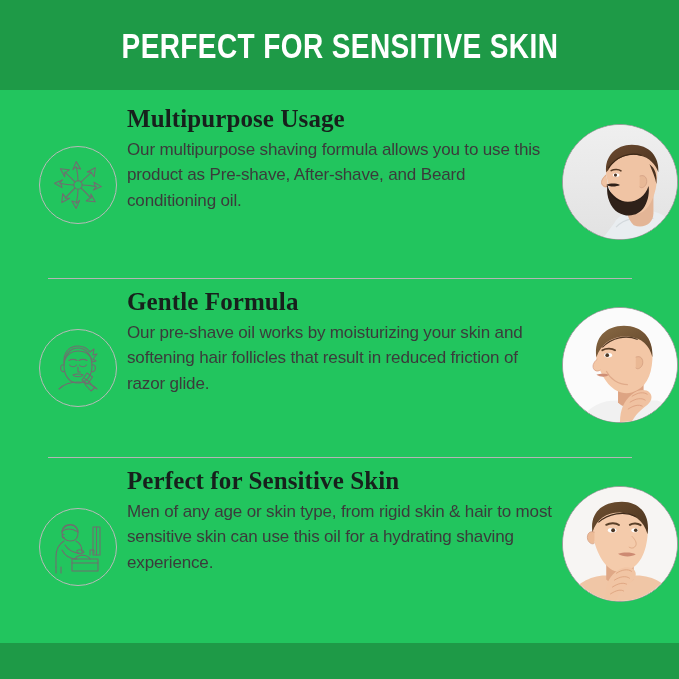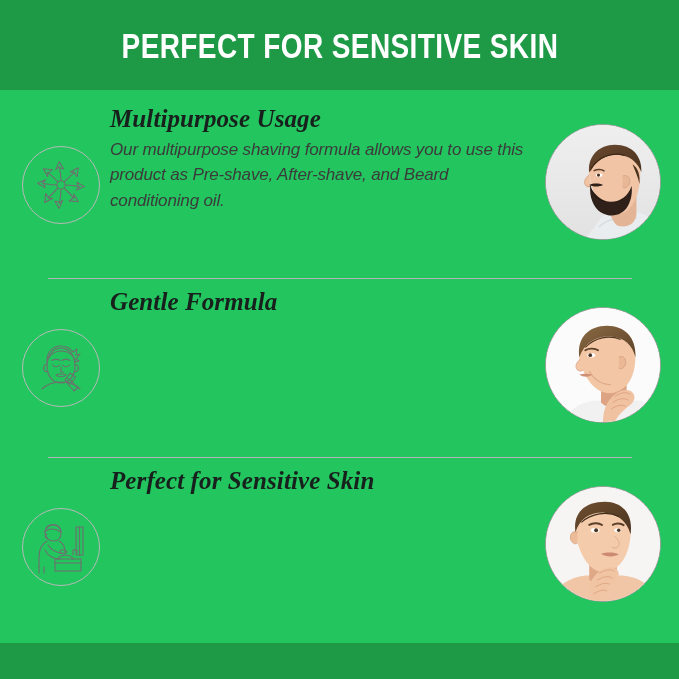--- a/index.html
+++ b/index.html
@@ -20,21 +20,21 @@
     font-weight:bold;
     font-size:35px;
     letter-spacing:.5px;
     transform:scaleX(.80);
     transform-origin:center;
     white-space:nowrap;
     line-height:1;
   }
 
   
-  .feature-row{position:absolute;left:0;width:623px;height:170px;font-style:italic;}
+  .feature-row{position:absolute;left:17px;width:623px;height:170px;}
   #row-0{top:104px;}
   #row-1{top:287px;}
   #row-2{top:466px;}
 
   .icon-circle{
     position:absolute;left:22px;top:42px;width:78px;height:78px;
     border:1px solid #b9b9b9;border-radius:50%;
     display:flex;align-items:center;justify-content:center;
     box-sizing:border-box;
   }
@@ -173,20 +173,21 @@
         <path d="M33 41 L38 34 L43.5 38 L38.5 45 Z"></path>
         <path d="M34.5 42.5 L37 46.5 L42 52 L45.5 49 L40.5 43.2"></path>
         <path d="M35.6 39.4 L40.4 43"></path>
 
         <path d="M10 50 C15 45 22 43 29 43 C36 43 43 45 48 50"></path>
       </svg>
     </div>
 
     <div class="feature-text">
       <div class="feature-title">Gentle Formula</div>
+      <div class="feature-desc">Our pre-shave oil works by moisturizing your skin and softening hair follicles that result in reduced friction of razor glide.</div>
     </div>
 
     <div class="photo-circle">
       <svg viewBox="0 0 116 116" preserveAspectRatio="xMidYMid slice">
         <defs>
           <linearGradient id="hair2" x1="0" y1="0" x2="1" y2="1">
             <stop offset="0%" stop-color="#8a6a44"></stop>
               <stop offset="100%" stop-color="#5e4329"></stop>
           </linearGradient>
         </defs>
@@ -252,20 +253,21 @@
         <path d="M45 10 L52 10 L52 38 L45 38 Z"></path>
         <path d="M48.5 10 L48.5 38"></path>
 
         <path d="M8 50 L8 56"></path>
         <path d="M13 50 L13 56"></path>
       </svg>
     </div>
 
     <div class="feature-text">
       <div class="feature-title">Perfect for Sensitive Skin</div>
+      <div class="feature-desc">Men of any age or skin type, from rigid skin &amp; hair to most sensitive skin can use this oil for a hydrating shaving experience.</div>
     </div>
 
     <div class="photo-circle">
       <svg viewBox="0 0 116 116" preserveAspectRatio="xMidYMid slice">
         <defs>
           <linearGradient id="hair3" x1="0" y1="0" x2="1" y2="1">
             <stop offset="0%" stop-color="#6e4f30"></stop>
               <stop offset="100%" stop-color="#4b3420"></stop>
           </linearGradient>
         </defs>

